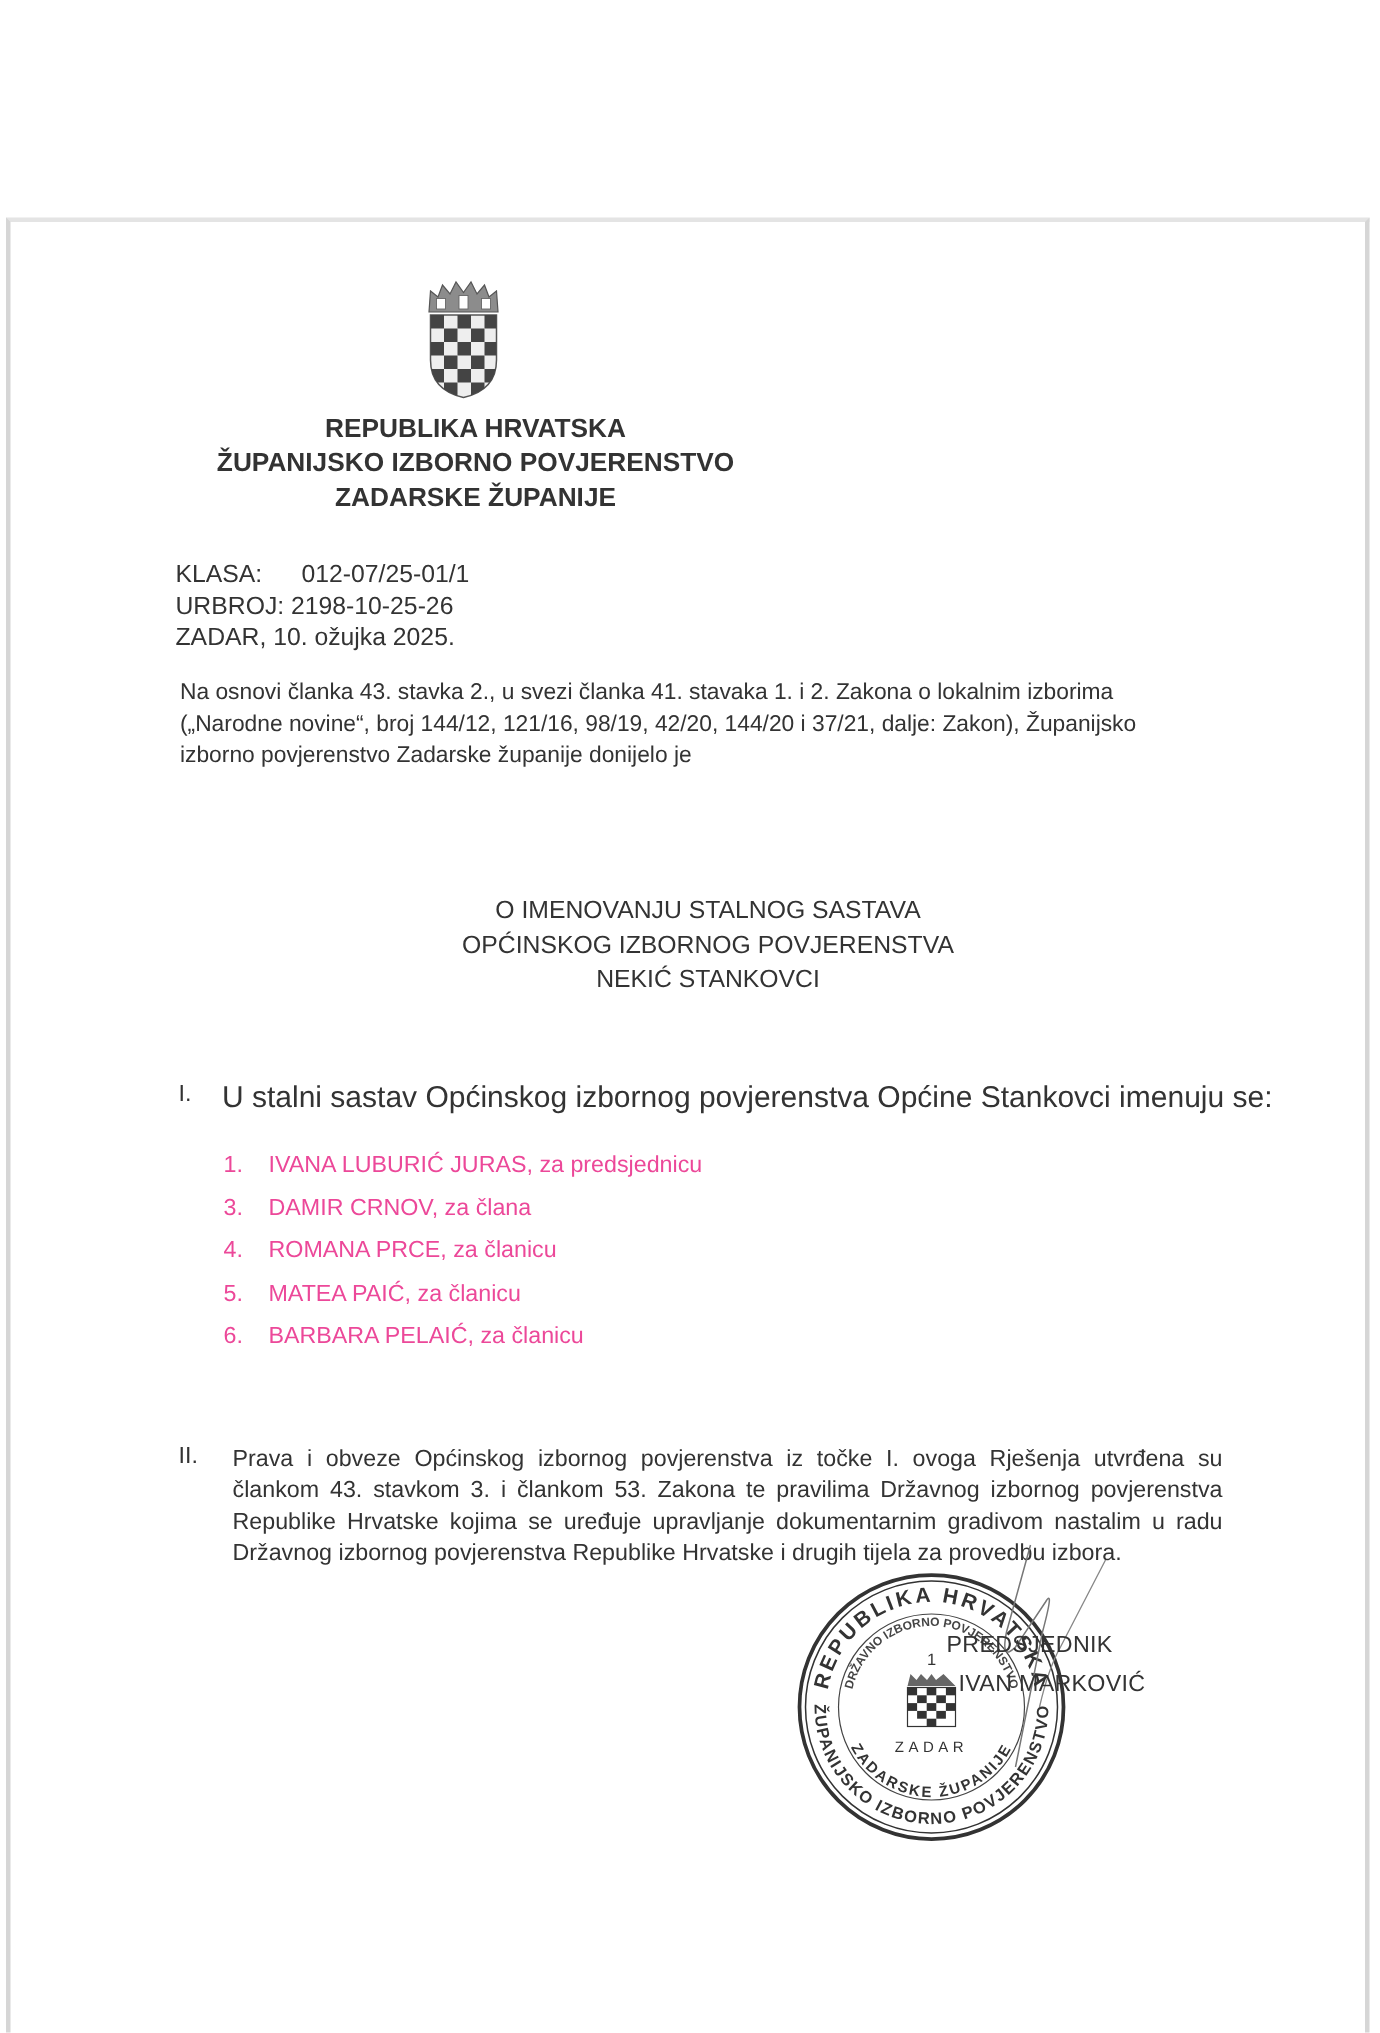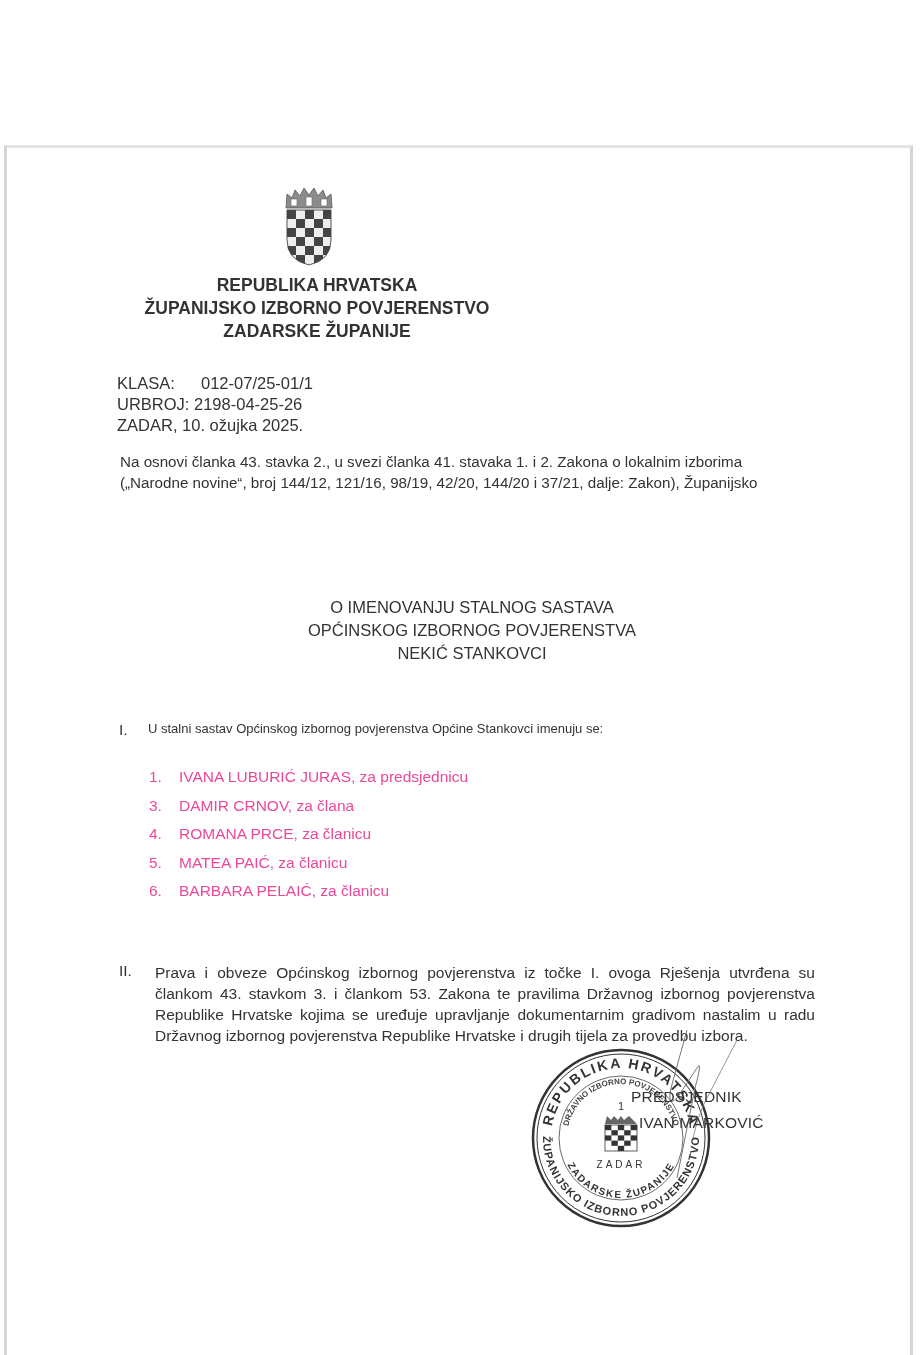--- a/index.html
+++ b/index.html
@@ -18,21 +18,21 @@
     position: absolute; left: 100px; width: 420px; text-align: center;
     font-weight: bold; font-size: 17.5px; line-height: 24px; color: #333;
   }
   .meta { position: absolute; left: 110px; font-weight: normal; font-size: 16.5px; line-height: 21px; color: #333; }
   .meta .lbl { display: inline-block; width: 84px; }
   .para { position: absolute; left: 113px; width: 690px; font-size: 15.2px; line-height: 21px; color: #333; }
   .title-rj { position: absolute; left: 250px; width: 430px; text-align: center; font-weight: bold;
     font-size: 18px; letter-spacing: 5px; color: #333; }
   .subtitle { position: absolute; left: 215px; width: 500px; text-align: center; font-size: 16.5px; line-height: 22px; color: #333; }
   .sec-num { position: absolute; font-size: 15.5px; color: #333; }
-  .sec-text { position: absolute; font-size: 13px; color: #333; }
+  .sec-text { position: absolute; font-size: 20px; color: #333; }
   .members { position: absolute; left: 142px; top: 620px; }
   .member { position: relative; height: 28.5px; font-size: 15.5px; color: #ec4899; }
   .member .n { display: inline-block; width: 30px; }
   .sec2 { position: absolute; left: 148px; width: 660px; font-size: 15.5px; line-height: 21px; text-align: justify; color: #333; }
   .sig { position: absolute; font-size: 15.5px; color: #333; letter-spacing: 0.2px; }
   .stamp { position: absolute; left: 522px; top: 898px; width: 184px; height: 184px; }
   .signature { position: absolute; left: 600px; top: 880px; width: 160px; height: 170px; }
 </style>
 </head>
 <body>
@@ -73,26 +73,27 @@
 
   <div class="hdr" style="top:125px;">REPUBLIKA HRVATSKA</div>
   <div class="hdr" style="top:148px;">ŽUPANIJSKO IZBORNO POVJERENSTVO</div>
   <div class="hdr" style="top:171px;">ZADARSKE ŽUPANIJE</div>
 
   <div class="meta" style="top:225px;">
     <span class="lbl">KLASA:</span><span>012-07/25-01/1</span>
   </div>
   <div class="meta" style="top:246px;">
     <span>URBROJ:</span>
-    <span>2198-04-25-26</span>
+    <span>2198-10-25-26</span>
   </div>
   <div class="meta" style="top:267px;">ZADAR, 10. ožujka 2025.</div>
 
   <div class="para" style="top:303px;">Na osnovi članka 43. stavka 2., u svezi članka 41. stavaka 1. i 2. Zakona o lokalnim izborima</div>
   <div class="para" style="top:324px;">(„Narodne novine“, broj 144/12, 121/16, 98/19, 42/20, 144/20 i 37/21, dalje: Zakon), Županijsko</div>
+  <div class="para" style="top:345px;">izborno povjerenstvo Zadarske županije donijelo je</div>
 
   <div class="subtitle" style="top:448px;">O IMENOVANJU STALNOG SASTAVA</div>
   <div class="subtitle" style="top:471px;">OPĆINSKOG IZBORNOG POVJERENSTVA</div>
   <div class="subtitle" style="top:494px;">NEKIĆ STANKOVCI</div>
 
   <div class="sec-num" style="left:112px; top:573px;">I.</div>
   <div class="sec-text" style="left:141px; top:573px;">U stalni sastav Općinskog izbornog povjerenstva Općine Stankovci imenuju se:</div>
 
   <div class="members">
     <div class="member"><span class="n">1.</span><span>IVANA LUBURIĆ JURAS, za predsjednicu</span></div>

